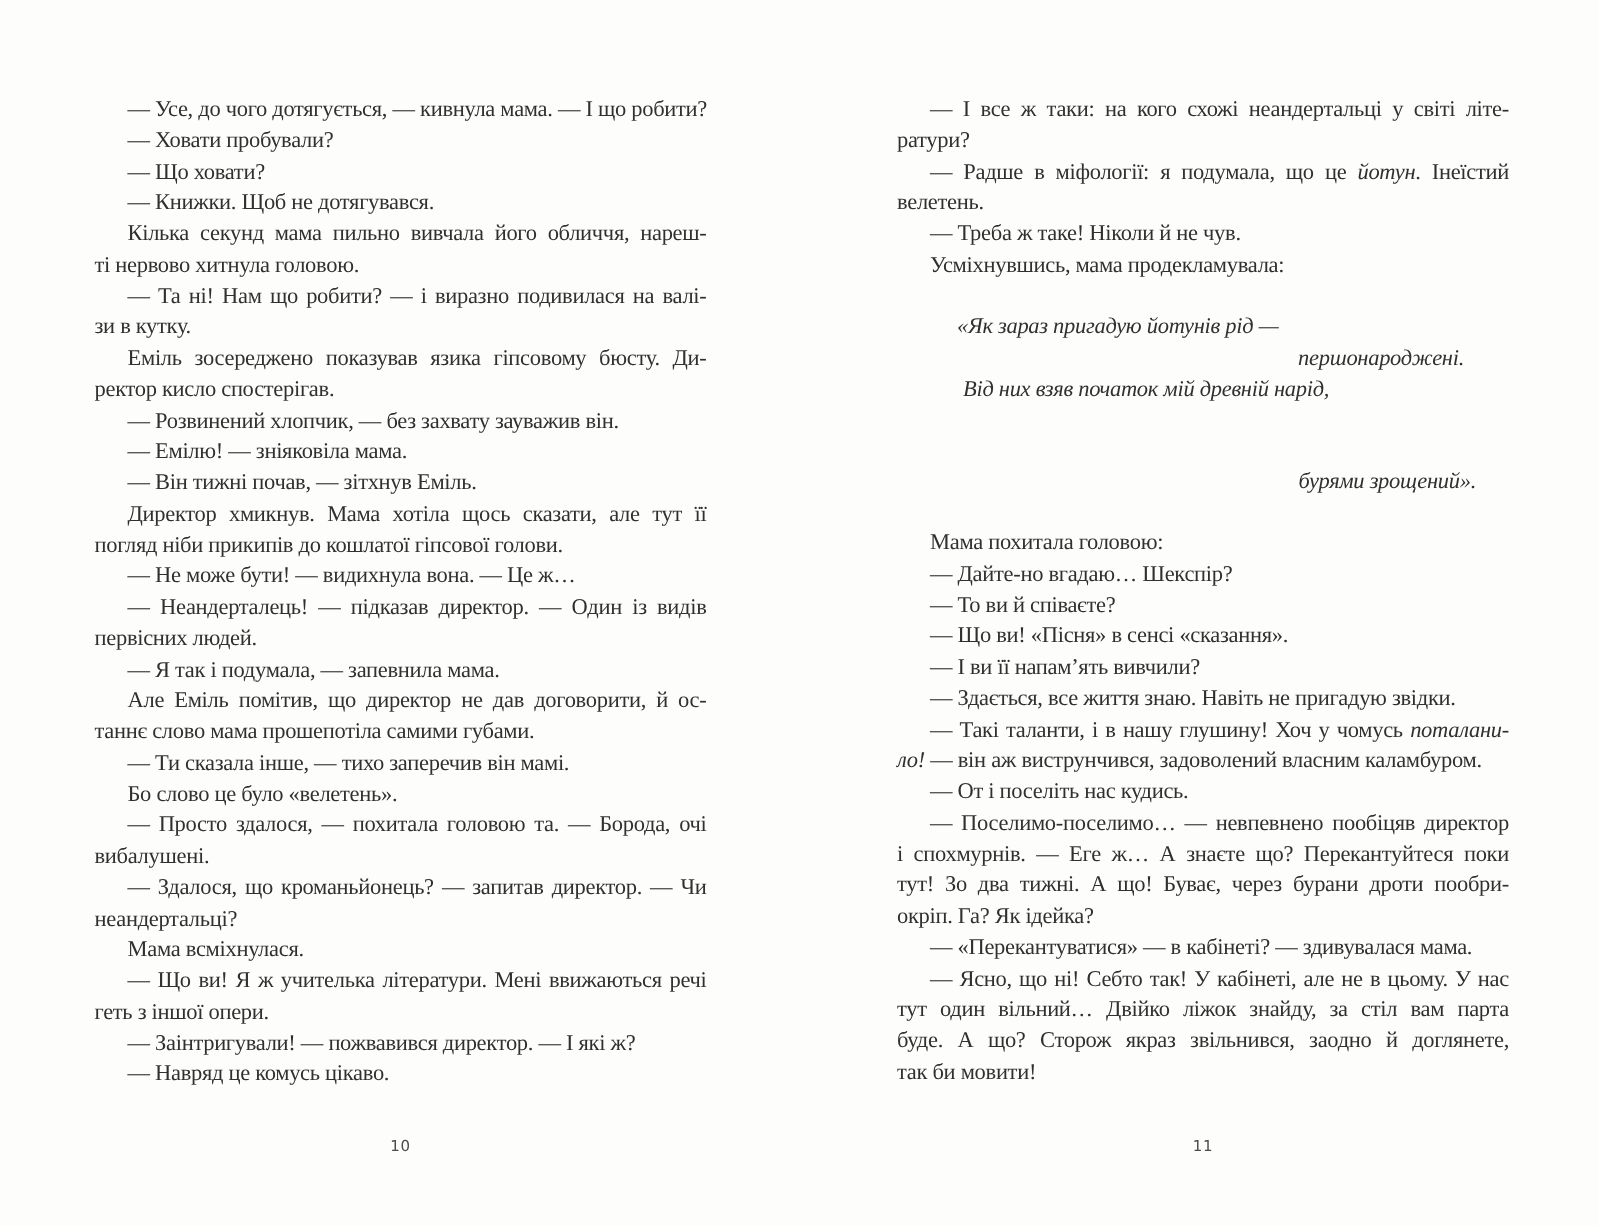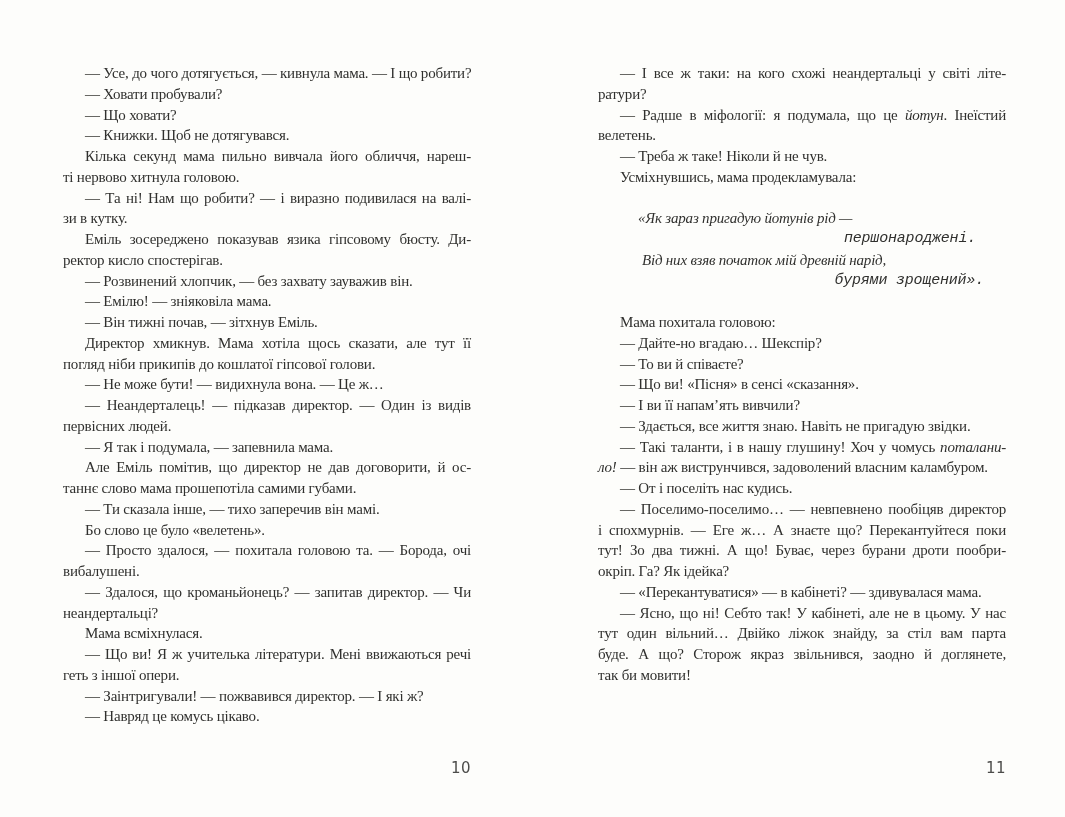--- a/index.html
+++ b/index.html
@@ -30,30 +30,30 @@
   .ln {
     height: 20.75px;
     white-space: nowrap;
     text-align: left;
   }
   .ln.j {
     text-align: justify;
     text-align-last: justify;
   }
   .ln.ind { padding-left: 22px; }
-  .ln.ar  { text-align-last: right; font-family: Liberation Mono, monospace; }
+  .ln.ar  { text-align-last: right; }
   .ln.poem { font-style: italic; }
   .it { font-style: italic; }
   .folio {
     position: absolute;
     top: 759px;
     width: 408px;
-    text-align: right;
+    text-align: center;
     font-family: "DejaVu Sans", "Liberation Sans", sans-serif;
-    font-size: 15px;
+    font-size: 10px;
     letter-spacing: 0.4px;
     color: #4c4c4a;
   }
   .folio.left  { left: 63px; }
   .folio.right { left: 598px; }
 </style>
 </head>
 <body>
 
 <div class="spread">
@@ -97,21 +97,21 @@
       <div class="ln j ind"><span>— І все ж таки: на кого схожі неандертальці у світі літе-</span></div>
       <div class="ln"><span>ратури?</span></div>
       <div class="ln j ind"><span>— Радше в міфології: я подумала, що це </span><span class="it">йотун</span><span>. Інеїстий</span></div>
       <div class="ln"><span>велетень.</span></div>
       <div class="ln ind"><span>— Треба ж таке! Ніколи й не чув.</span></div>
       <div class="ln ind"><span>Усміхнувшись, мама продекламувала:</span></div>
       <div class="ln"></div>
       <div class="ln poem" style="padding-left: 40px;"><span>«Як зараз пригадую йотунів рід —</span></div>
       <div class="ln ar poem" style="padding-right: 30px;"><span>першонароджені.</span></div>
       <div class="ln poem" style="padding-left: 44px;"><span>Від них взяв початок мій древній нарід,</span></div>
-      <div class="ln ar poem" style="padding-right: 22px;"><span>бурями зрощений».</span></div>
+      <div class="ln ar poem" style="padding-right: 22px; margin-top: 40px;"><span>бурями зрощений».</span></div>
       <div class="ln"></div>
       <div class="ln ind"><span>Мама похитала головою:</span></div>
       <div class="ln ind"><span>— Дайте-но вгадаю… Шекспір?</span></div>
       <div class="ln ind"><span>— То ви й співаєте?</span></div>
       <div class="ln ind"><span>— Що ви! «Пісня» в сенсі «сказання».</span></div>
       <div class="ln ind"><span>— І ви її напам’ять вивчили?</span></div>
       <div class="ln ind"><span>— Здається, все життя знаю. Навіть не пригадую звідки.</span></div>
       <div class="ln j ind"><span>— Такі таланти, і в нашу глушину! Хоч у чомусь </span><span class="it">поталани-</span></div>
       <div class="ln"><span class="it">ло!</span><span> — він аж виструнчився, задоволений власним каламбуром.</span></div>
       <div class="ln ind"><span>— От і поселіть нас кудись.</span></div>

